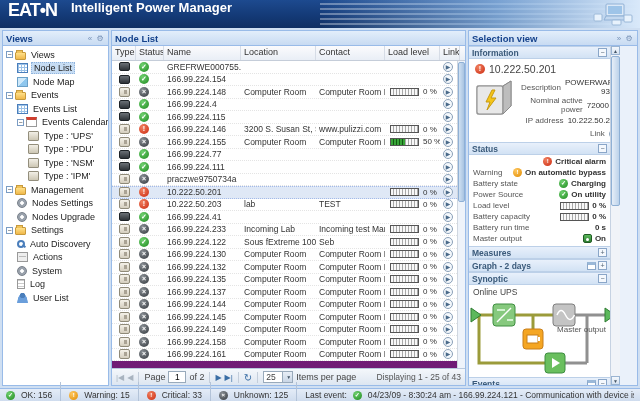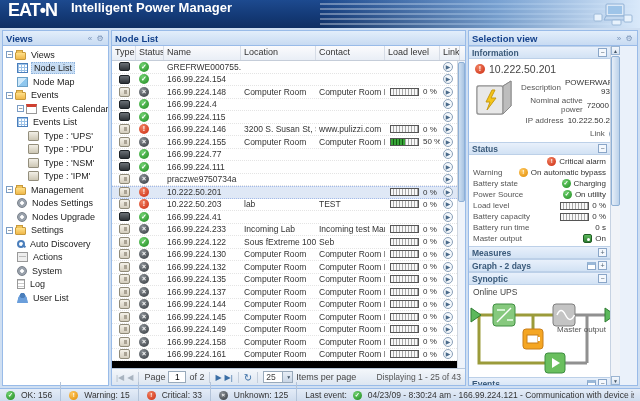--- a/index.html
+++ b/index.html
@@ -10,21 +10,21 @@
 .hdr { height:28px; background:linear-gradient(180deg,#1d4a8f 0%,#143a77 55%,#0f2f63 100%); position:relative; display:flex; align-items:flex-start; flex:none; }
 .hdr-deco { position:absolute; right:0; top:0; width:320px; height:28px;
   background:linear-gradient(90deg, rgba(190,215,242,0) 0%, rgba(150,190,232,.75) 55%, #d9e9fa 100%),
   repeating-linear-gradient(180deg, rgba(255,255,255,0) 0 3px, rgba(255,255,255,.35) 3px 5px); }
 .logo { color:#fff; font-weight:800; font-size:18px; letter-spacing:-1px; margin:0 14px 0 8px; position:relative; z-index:2; }
 .apptitle { color:#fff; font-weight:bold; font-size:13px; position:relative; z-index:2; }
 .hdr-pc { position:absolute; right:6px; top:2px; z-index:2; }
 
 
 .main { flex:1; display:flex; padding:2px; gap:2px; overflow:hidden; }
-.panel { background:#000000; border:1px solid #99bbe8; display:flex; flex-direction:column; overflow:hidden; }
+.panel { background:#701a75; border:1px solid #99bbe8; display:flex; flex-direction:column; overflow:hidden; }
 .phdr { height:15px; flex:none; background:linear-gradient(180deg,#e3eefb,#c8dbf2); border-bottom:1px solid #99bbe8; display:flex; align-items:center; padding:0 3px; }
 .phdr .ttl { font-size:9.5px; font-weight:bold; color:#15428b; flex:1; white-space:nowrap; }
 .ptool { font-size:8px; color:#7a94b8; width:10px; text-align:center; cursor:pointer; }
 
 
 .views { width:107px; flex:none; }
 .tree { flex:1; overflow:hidden; padding-top:2px; background:#fff; }
 .tree-row { display:flex; align-items:center; height:13.5px; font-size:9px; color:#222; white-space:nowrap; cursor:pointer; }
 .tree-row.sel .tlabel { background:#c6dcf3; border:1px dotted #8fb3dd; padding:0 2px; }
 .tlabel { padding:0 2px; }
@@ -94,21 +94,21 @@
 .info-body { background:#fff; padding:2px 4px; flex:none; }
 .info-title { display:flex; align-items:center; gap:4px; font-size:10.5px; color:#444; padding:2px 0 3px 2px; }
 .info-flex { display:flex; gap:6px; }
 .info-rows { flex:1; }
 .irow { display:flex; font-size:8px; color:#555; min-height:13px; align-items:center; }
 .irow .lbl { flex:1; padding-right:4px;text-align:right; }
 .irow .val { text-align:right; color:#333; white-space:pre-line; }
 .status-body { background:#fff; padding:1px 4px 2px; flex:none; }
 .srow { display:flex; align-items:center; font-size:8px; color:#555; height:11px; }
 .srow .lbl { flex:1; }
-.srow .val { color:#333; margin-left:3px; }
+.srow .val { color:#333; margin-left:3px;font-weight:bold; }
 .srow .st { width:9px; height:9px; line-height:9px; font-size:6px; }
 .plug { width:9px; height:9px; background:linear-gradient(#5cb85c,#2e7d32); border:1px solid #1f5c23; border-radius:2px; position:relative; }
 .plug::after { content:""; position:absolute; left:2.5px; top:2.5px; width:3px; height:3px; background:#fff; border-radius:50%; }
 .syn-body { background:#fff; flex:none; }
 .syn-mode { font-size:8.5px; color:#444; padding:2px 0 0 4px; }
 .syn-diag { position:relative; height:80px; }
 .syn-label { position:absolute; right:4px; top:28px; font-size:8px; color:#555; }
 .sel-vscroll { width:10px; flex:none; background:#f0f3f8; border-left:1px solid #c6d2e2; position:relative; }
 .sv-arrow { position:absolute; left:0; width:9px; height:9px; background:linear-gradient(#f4f8fd,#d6e2f0); border:1px solid #9ab4d2; font-size:5px; color:#456; text-align:center; line-height:8px; cursor:pointer; }
 .sv-thumb { position:absolute; left:0; top:10px; width:9px; height:150px; background:linear-gradient(90deg,#e6eef8,#bcd2ea); border:1px solid #8fb0d5; border-radius:2px; }
@@ -162,27 +162,27 @@
           <div class="tree-row" style="padding-left: 14px;">
             <span class="mi mi-map"></span>
             <span class="tlabel">Node Map</span>
           </div>
           <div class="tree-row" style="padding-left: 3px;">
             <span class="expander">−</span>
             <span class="mi mi-folder"></span>
             <span class="tlabel">Events</span>
           </div>
           <div class="tree-row" style="padding-left: 14px;">
+            <span class="mi mi-grid"></span>
+            <span class="tlabel">Events List</span>
+          </div>
+          <div class="tree-row" style="padding-left: 14px;">
             <span class="expander">−</span>
             <span class="mi mi-cal"></span>
             <span class="tlabel">Events Calendar</span>
-          </div>
-          <div class="tree-row" style="padding-left: 14px;">
-            <span class="mi mi-grid"></span>
-            <span class="tlabel">Events List</span>
           </div>
           <div class="tree-row" style="padding-left: 25px;">
             <span class="mi mi-ups"></span>
             <span class="tlabel">Type : 'UPS'</span>
           </div>
           <div class="tree-row" style="padding-left: 25px;">
             <span class="mi mi-ups"></span>
             <span class="tlabel">Type : 'PDU'</span>
           </div>
           <div class="tree-row" style="padding-left: 25px;">

